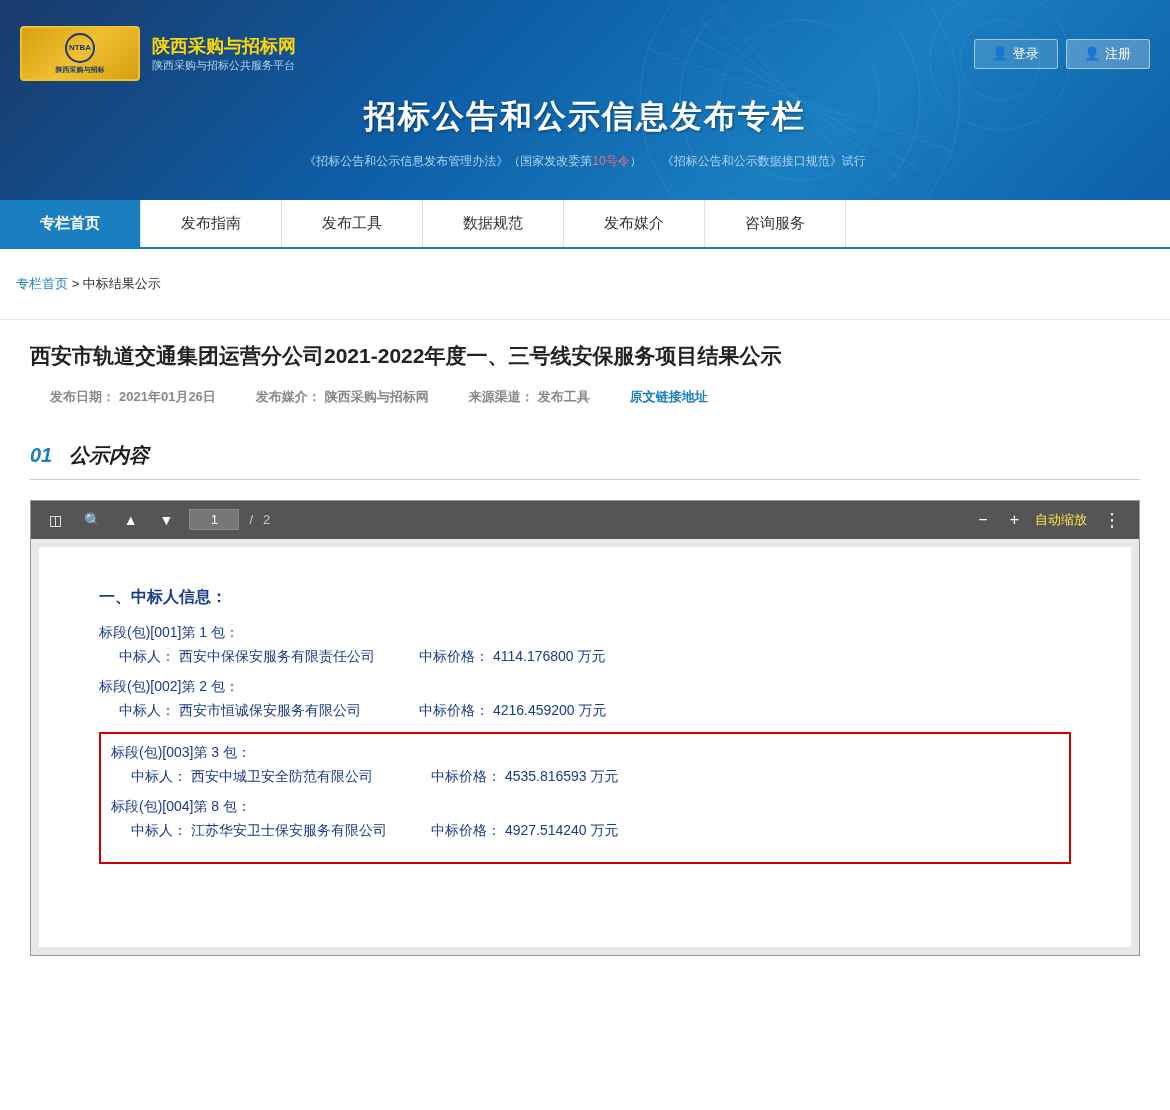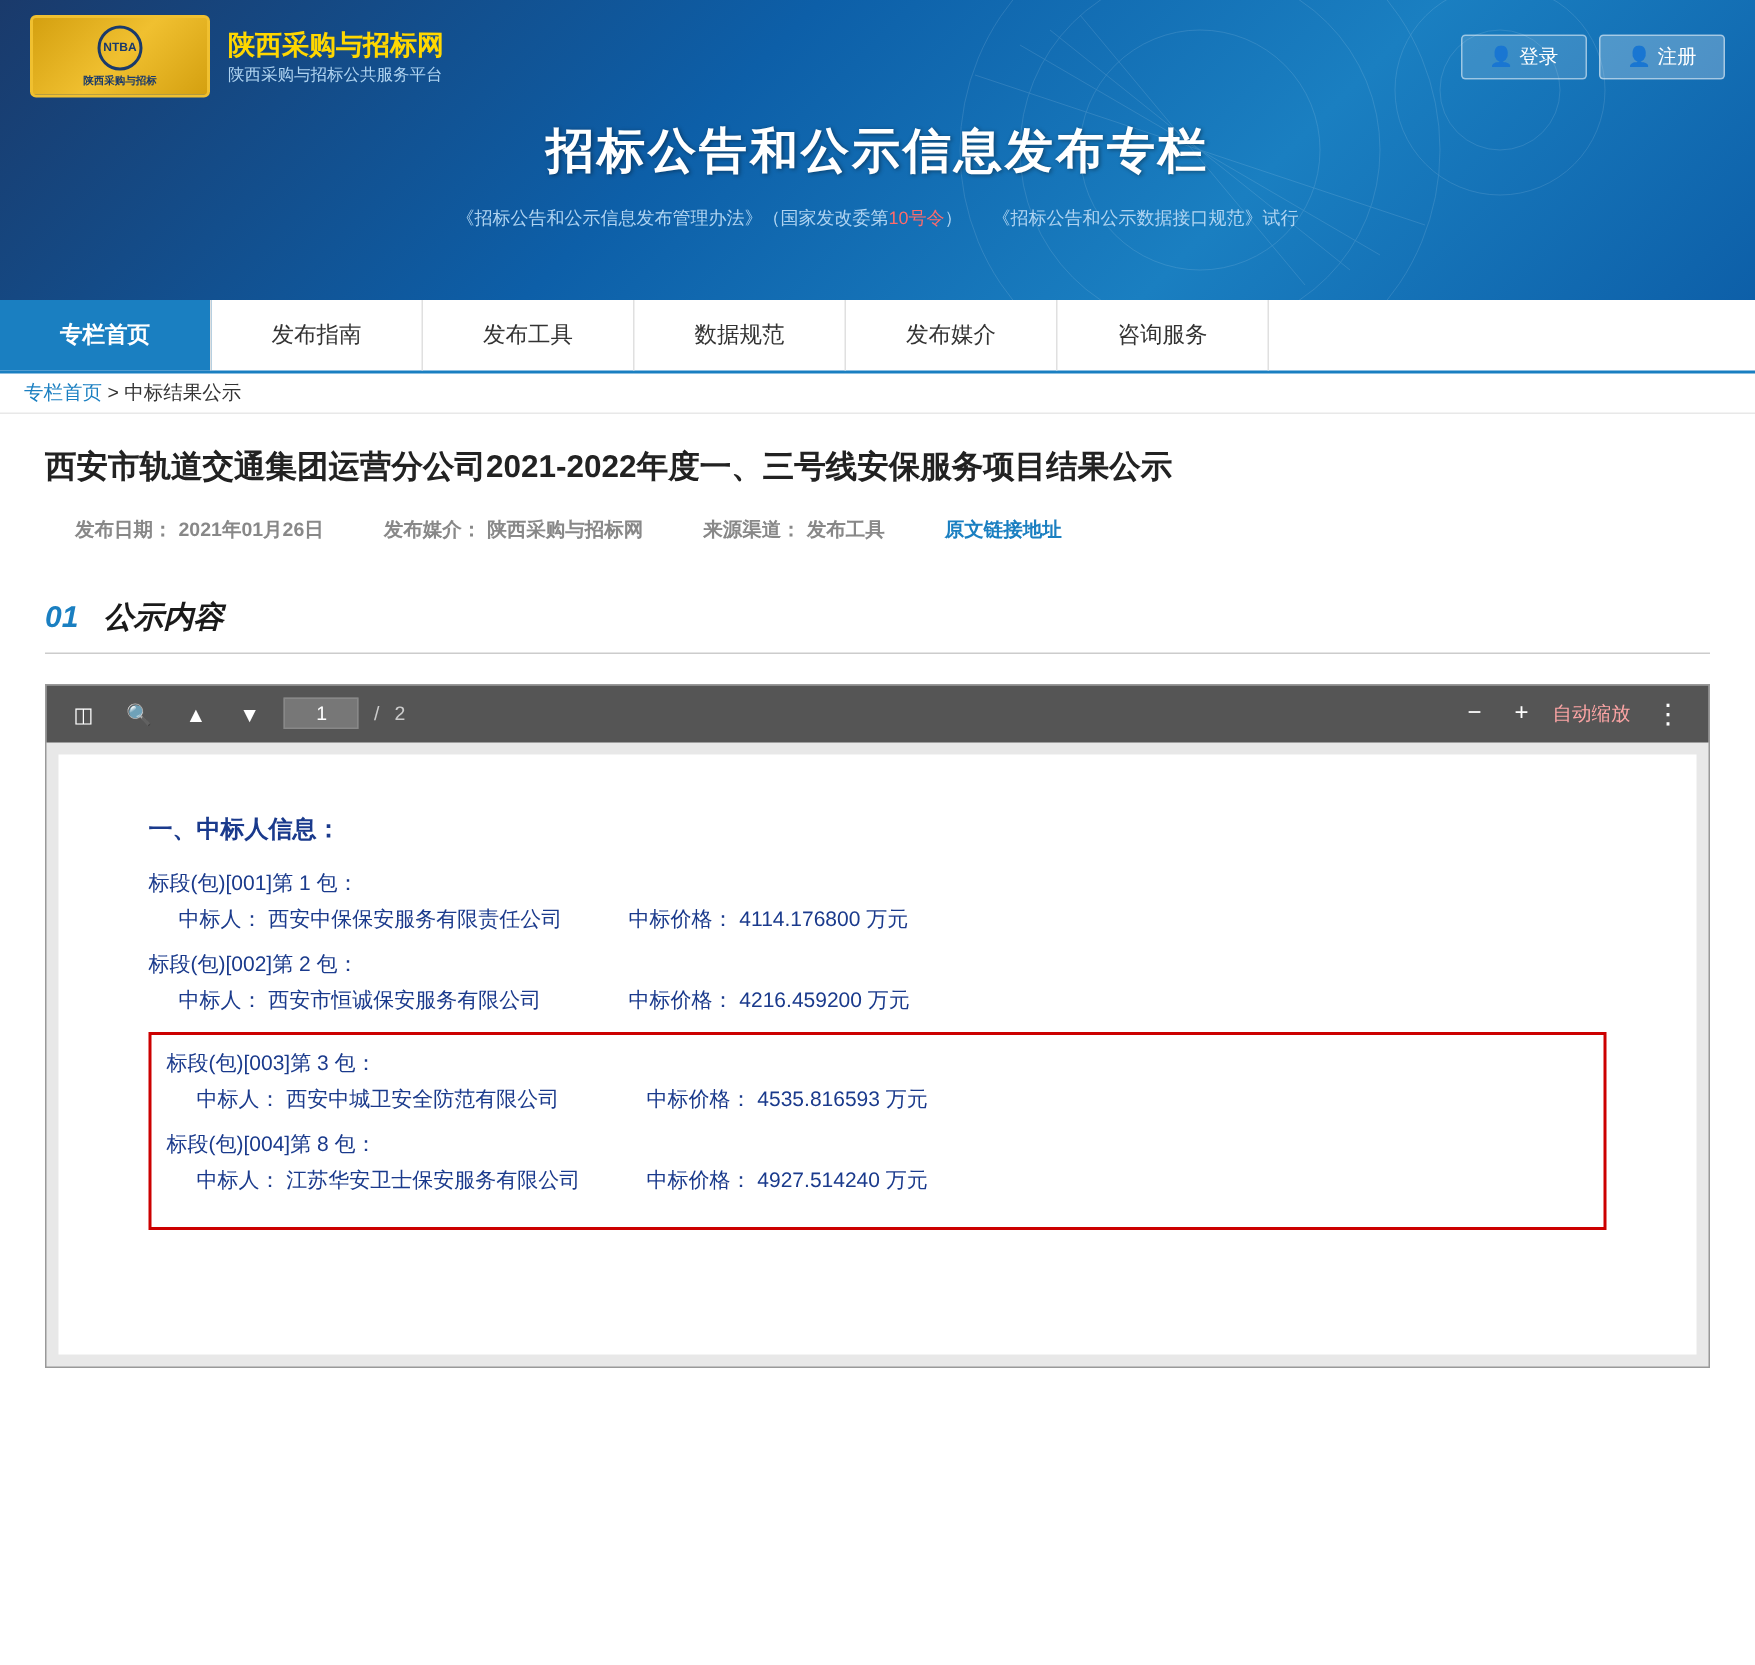--- a/index.html
+++ b/index.html
@@ -1,21 +1,21 @@
 <!DOCTYPE html>
 <html><head>
   <meta charset="utf-8">
   <style>
     * { margin: 0; padding: 0; box-sizing: border-box; }
     body { font-family: "Microsoft YaHei", "SimHei", Arial, sans-serif; font-size: 14px; background: #fff; width: 1170px; }
 
     
     .header {
       background: linear-gradient(135deg, #1a3a6b 0%, #0d5fa8 40%, #1a7fc1 70%, #0d5fa8 100%);
-      padding: 10px 20px 0 20px;
+      padding: 26px 20px 0 20px;
       position: relative;
       height: 200px;
       overflow: hidden;
     }
     .header-top {
       display: flex;
       justify-content: space-between;
       align-items: center;
       margin-bottom: 10px;
     }
@@ -129,21 +129,21 @@
       border-right: 1px solid #e0e0e0;
     }
     .nav-item.active {
       background: #1a7fc1;
       color: white;
       font-weight: bold;
     }
 
     
     .breadcrumb {
-      padding: 4px 16px;
+      padding: 26px 16px;
       font-size: 13px;
       color: #333;
       border-bottom: 1px solid #e8e8e8;
     }
     .breadcrumb a {
       color: #1a7fc1;
       text-decoration: none;
     }
 
     
@@ -224,21 +224,21 @@
     }
     .pdf-zoom-btn {
       background: none;
       border: none;
       color: white;
       cursor: pointer;
       font-size: 16px;
       padding: 2px 6px;
     }
     .pdf-auto-label {
-      color: #fca5a5;
+      color: #fde047;
       font-size: 13px;
     }
     .pdf-more-btn {
       background: none;
       border: none;
       color: white;
       cursor: pointer;
       font-size: 18px;
       padding: 2px 6px;
     }

